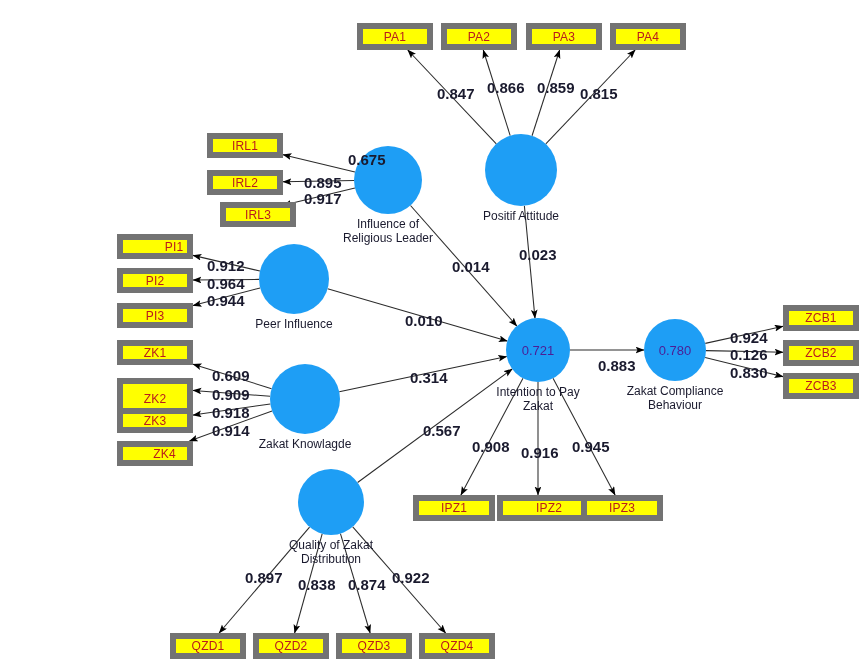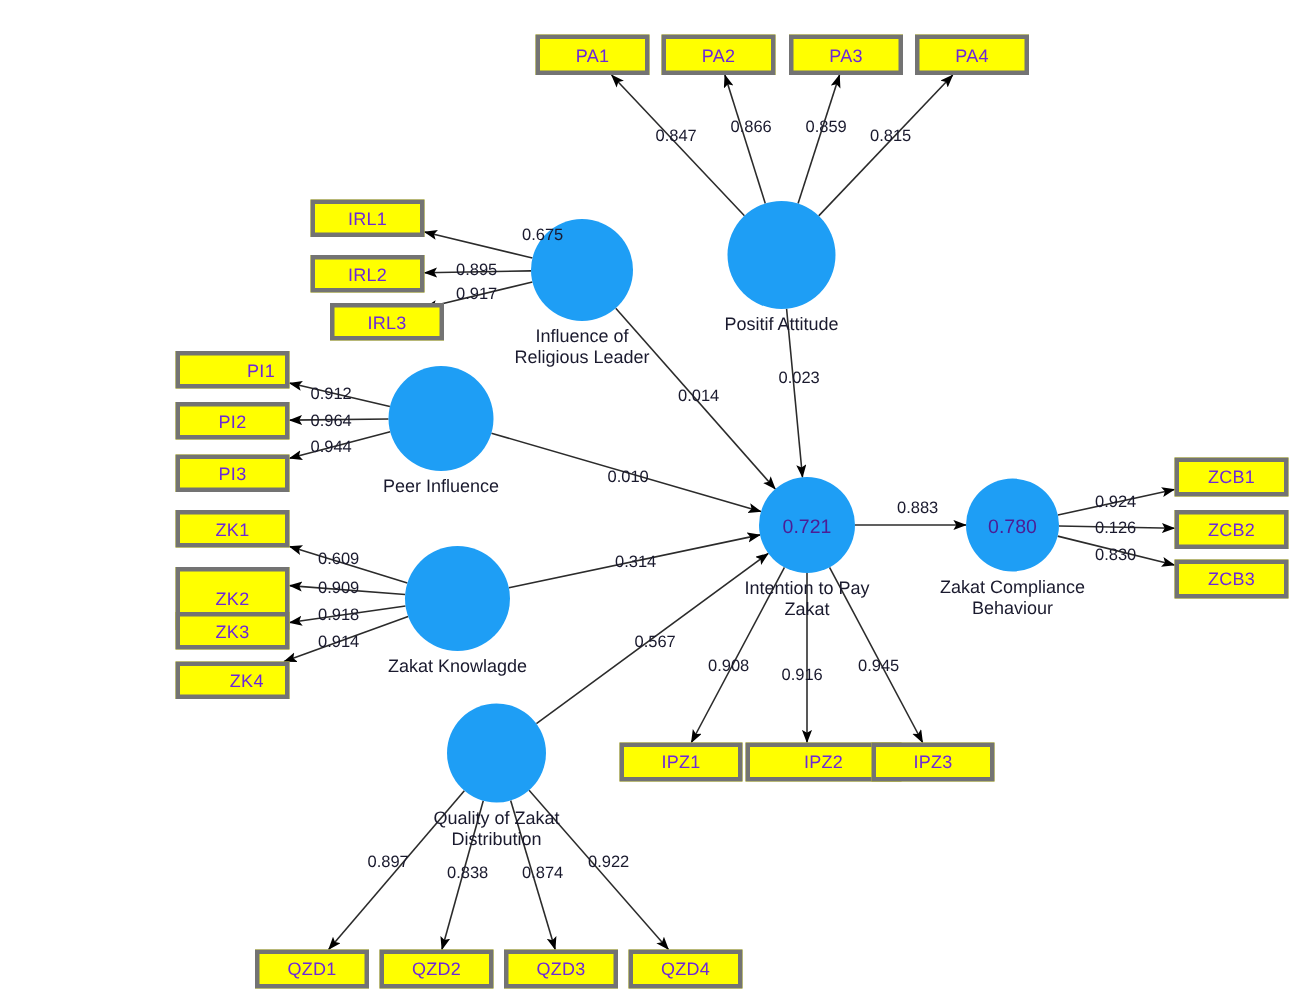--- a/index.html
+++ b/index.html
@@ -1,31 +1,31 @@
 <!DOCTYPE html>
 <html><head>
 <meta charset="utf-8">
 <style>
   html,body{margin:0;padding:0;background:#ffffff;}
   #stage{position:relative;width:862px;height:662px;background:#ffffff;
          font-family:"Liberation Sans",sans-serif;overflow:hidden;}
   #wires{position:absolute;left:0;top:0;width:862px;height:662px;}
 
-  .ind{position:absolute;background:#FFFF00;border:3px solid #737373;
+  .ind{position:absolute;background:#FFFF00;border:6px solid #737373;
        box-sizing:border-box;display:flex;align-items:center;justify-content:center;
-       font-size:12px;color:#6d28d9;letter-spacing:.2px;}
+       font-size:12px;color:#b91c1c;letter-spacing:.2px;}
 
   .lv{position:absolute;border-radius:50%;background:#1E9EF5;
       display:flex;align-items:center;justify-content:center;
       color:#4c1d95;font-size:13px;}
 
   .lvlab{position:absolute;font-size:12px;color:#1a1a2e;text-align:center;
          line-height:14px;white-space:pre-line;}
 
-  .coef{position:absolute;font-size:11px;color:#1a1a2e;white-space:nowrap;}
+  .coef{position:absolute;font-size:15px;color:#1a1a2e;white-space:nowrap;font-weight:bold;}
 </style>
 </head>
 <body>
 
 <div id="stage">
 
   <svg id="wires">
     <defs>
       <marker id="ah" markerWidth="9" markerHeight="9" refX="8" refY="3.2" orient="auto" markerUnits="strokeWidth">
         <path d="M0,0 L8.5,3.2 L0,6.4 L1.8,3.2 z" fill="#000000"></path>
@@ -138,15 +138,15 @@
       <div class="coef" style="left: 521px; top: 444px;">0.916</div>
       <div class="coef" style="left: 572px; top: 438px;">0.945</div>
       <div class="coef" style="left: 730px; top: 329px;">0.924</div>
       <div class="coef" style="left: 730px; top: 346px;">0.126</div>
       <div class="coef" style="left: 730px; top: 364px;">0.830</div>
       <div class="coef" style="left: 519px; top: 246px;">0.023</div>
       <div class="coef" style="left: 452px; top: 258px;">0.014</div>
       <div class="coef" style="left: 405px; top: 312px;">0.010</div>
       <div class="coef" style="left: 410px; top: 369px;">0.314</div>
       <div class="coef" style="left: 423px; top: 422px;">0.567</div>
-      <div class="coef" style="left: 598px; top: 333px;">0.883</div>
+      <div class="coef" style="left: 598px; top: 357px;">0.883</div>
     </div>
 </div>
 
 </body></html>

